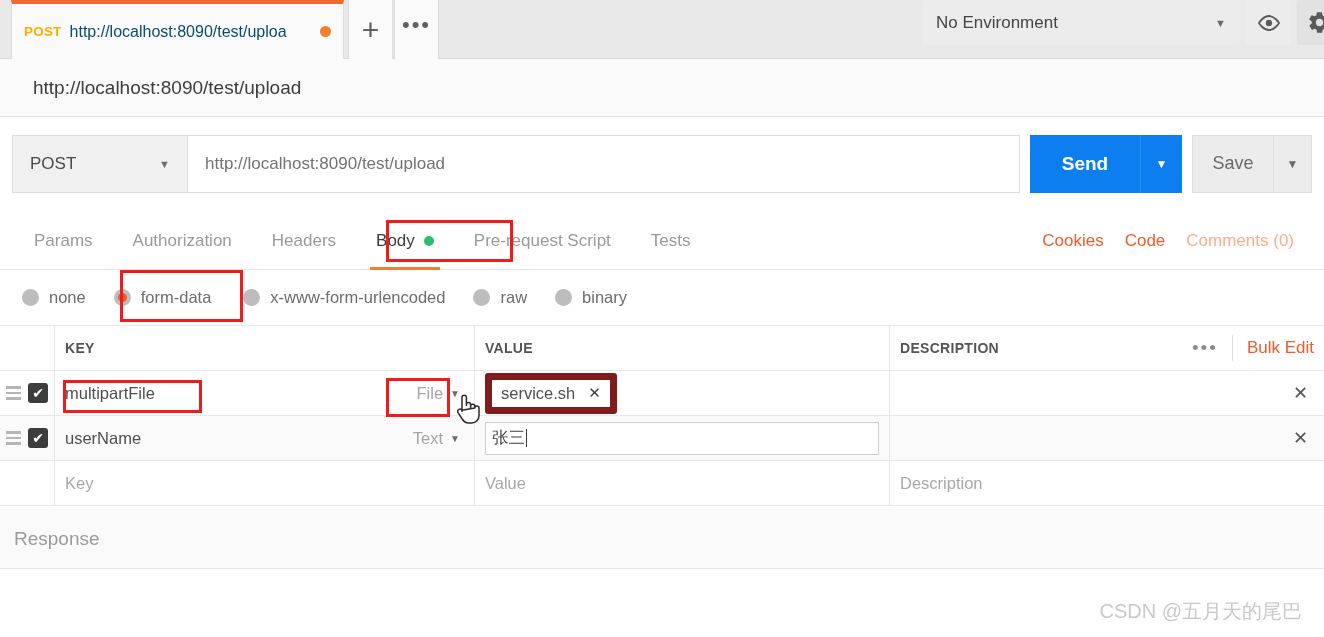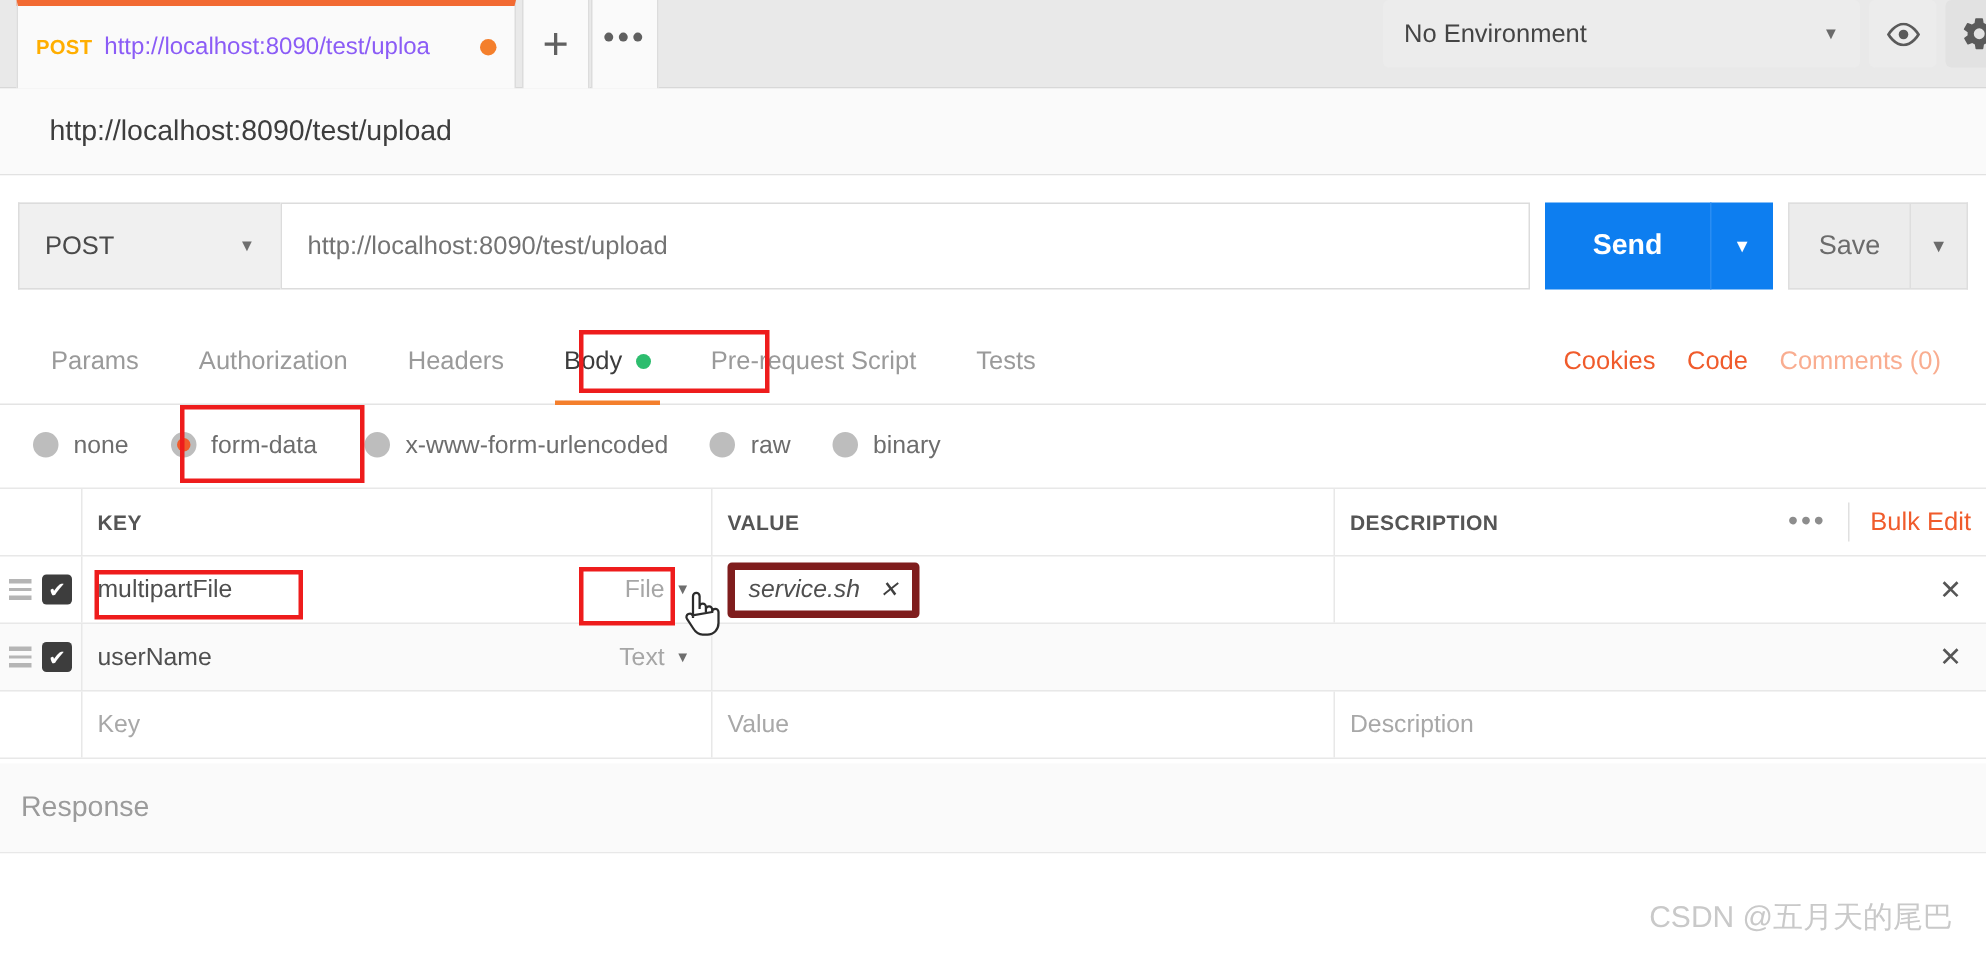--- a/index.html
+++ b/index.html
@@ -30,21 +30,21 @@
     border-left: 1px solid #dcdcdc;
     border-right: 1px solid #dcdcdc;
     display: flex; align-items: center; padding: 0 12px;
     cursor: pointer;
   }
   .req-tab .method {
     color: #ffae00; font-size: 13.5px; font-weight: bold; letter-spacing: .2px;
     margin-right: 8px;
   }
   .req-tab .tab-url {
-    color: #8b5cf6; font-size: 16px;
+    color: #0c4a6e; font-size: 16px;
     white-space: nowrap; overflow: hidden;
     flex: 1;
   }
   .unsaved-dot {
     width: 11px; height: 11px; border-radius: 50%;
     background: #f47f2c; flex: 0 0 auto; margin-left: 4px;
   }
   .tab-btn {
     position: absolute; top: 0; height: 59px; width: 45px;
     background: #fafafa;
@@ -148,21 +148,21 @@
   .link-orange { font-size: 17px; color: #f05b2b; cursor: pointer; }
   .link-orange.muted { color: #f9ad90; }
 
   
   .bodytypes {
     position: absolute; left: 0; top: 270px; width: 1324px; height: 56px;
     background: #ffffff; border-bottom: 1px solid #e8e8e8;
     display: flex; align-items: center; padding-left: 22px;
   }
   .radio-item {
-    display: flex; align-items: flex-start; gap: 10px;
+    display: flex; align-items: center; gap: 10px;
     margin-right: 28px; font-size: 16.5px; color: #6d6d6d; cursor: pointer;
   }
   .radio {
     width: 17px; height: 17px; border-radius: 50%; background: #bdbdbd;
     display: flex; align-items: center; justify-content: center; flex: 0 0 auto;
   }
   .radio.checked { background: #bdbdbd; }
   .radio.checked::after {
     content: ""; width: 9px; height: 9px; border-radius: 50%; background: #f05b2b;
   }
@@ -202,22 +202,22 @@
     display: flex; align-items: center; justify-content: center;
     color: #ffffff; font-size: 14px; cursor: pointer; line-height: 1;
   }
   .type-select {
     margin-left: auto; display: flex; align-items: center; gap: 7px;
     font-size: 16.5px; color: #a6a6a6; cursor: pointer; padding-right: 4px;
   }
   .type-select .caret { font-size: 10px; color: #6e6e6e; }
   .file-chip {
     display: inline-flex; align-items: center; gap: 13px;
-    border: 5px solid #7f1d1d; border-radius: 3px; background: #ffffff;
-    padding: 4px 9px; font-size: 16.5px; color: #4f4f4f; cursor: default; font-style: italic;
+    border: 7px solid #7f1d1d; border-radius: 3px; background: #ffffff;
+    padding: 4px 9px; font-size: 16.5px; color: #4f4f4f; cursor: default;
   }
   .file-chip .x { color: #3f3f3f; font-size: 15px; cursor: pointer; }
   .val-input {
     width: 100%; height: 33px; border: 1px solid #cfcfcf; background: #ffffff;
     display: flex; align-items: center; padding: 0 6px;
     font-size: 16.5px; color: #3c3c3c; cursor: text;
   }
   .caretbar {
     display: inline-block; width: 1px; height: 18px; background: #3c3c3c;
     margin-left: 1px;
@@ -421,20 +421,26 @@
           </span>
         <span class="chk">✔</span>
       </div>
       <div class="c-key">
         <span class="cell-text">userName</span>
         <span class="type-select">
           <span>Text</span>
           <span class="caret">▼</span>
         </span>
       </div>
+      <div class="c-val">
+        <span class="val-input">
+          <span>张三</span>
+          <span class="caretbar"></span>
+        </span>
+      </div>
       <div class="c-desc">
         <span class="del-x">✕</span>
       </div>
     </div>
 
     <div class="kvrow">
       <div class="c-handle"></div>
       <div class="c-key">
         <span class="cell-ph">Key</span>
       </div>

